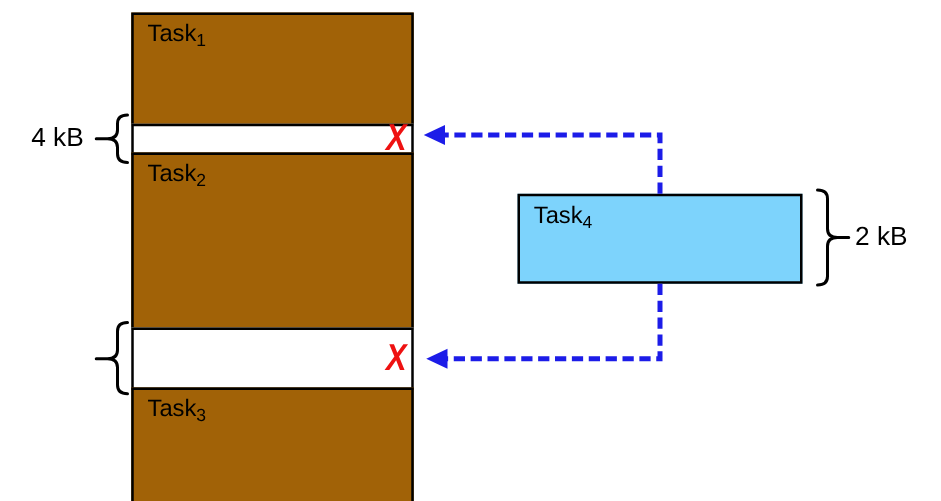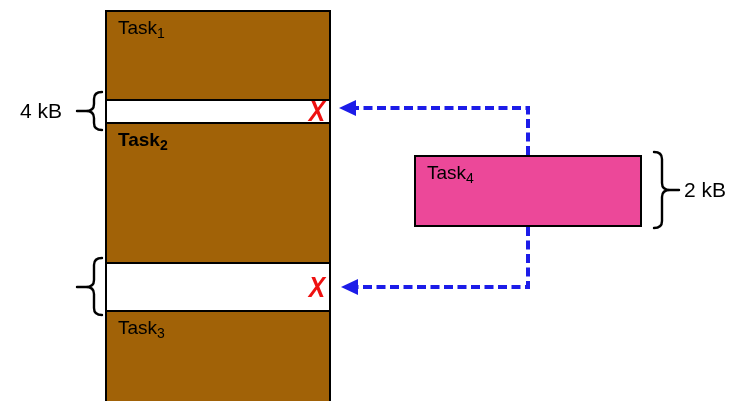--- a/index.html
+++ b/index.html
@@ -32,58 +32,58 @@
     vertical-align:-4px;
   }
   .size-label{
     position:absolute;
     font-size:21px;
     line-height:24px;
     white-space:nowrap;
   }
   .size-left{
     width:52px;
-    text-align:left;
+    text-align:center;
   }
   .reject{
     position:absolute;
     color:#ee1111;
     font-style:italic;
     font-weight:bold;
     font-size:30px;
     line-height:30px;
     transform:scaleX(0.82);
     transform-origin:center;
   }
   .task4{
     position:absolute;
     box-sizing:border-box;
     border:2px solid #000;
     left:414px;top:155px;
     width:228px;height:72px;
-    background:#ec4899;
+    background:#7dd3fc;
   }
   .overlay{
     position:absolute;
     left:0;top:0;
     pointer-events:none;
   }
 </style>
 </head>
 <body>
 
 <div class="canvas">
 
   <div class="block task-fill" style="top:10px;height:91px;">
     <span class="task-label"><span>Task</span><span class="sub">1</span></span>
   </div>
 
   <div class="block gap-fill" style="top:99px;height:25px;"></div>
 
-  <div class="block task-fill" style="top:122px;height:142px;font-weight:bold;">
+  <div class="block task-fill" style="top:122px;height:142px;">
     <span class="task-label"><span>Task</span><span class="sub">2</span></span>
   </div>
 
   <div class="block gap-fill" style="top:262px;height:50px;"></div>
 
   <div class="block task-fill" style="top:310px;height:100px;">
     <span class="task-label"><span>Task</span><span class="sub">3</span></span>
   </div>
 
   <div class="task4">

